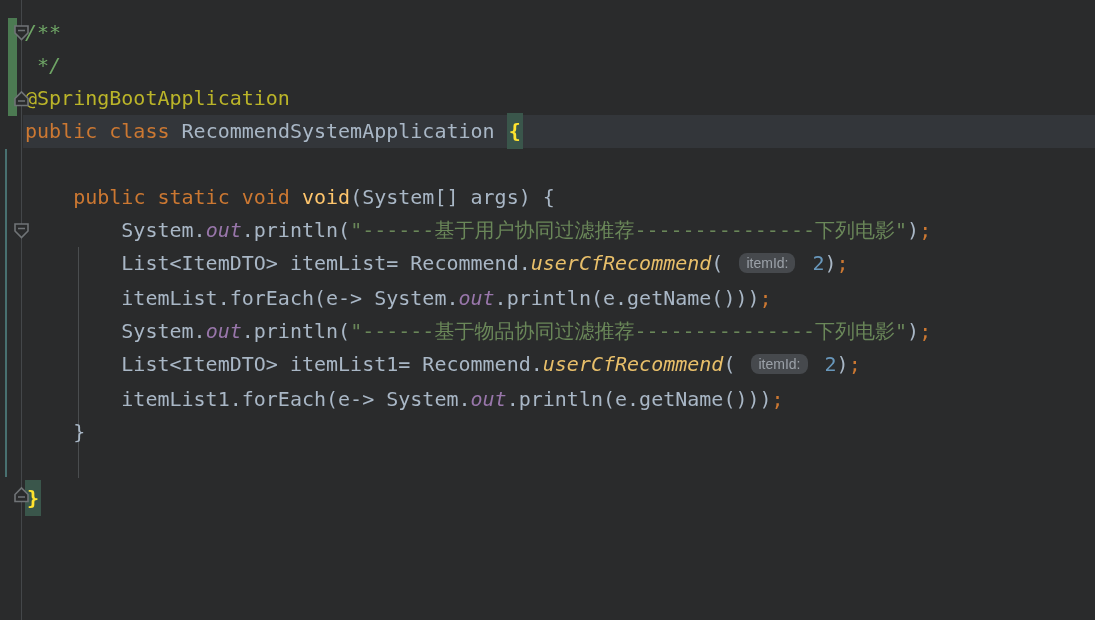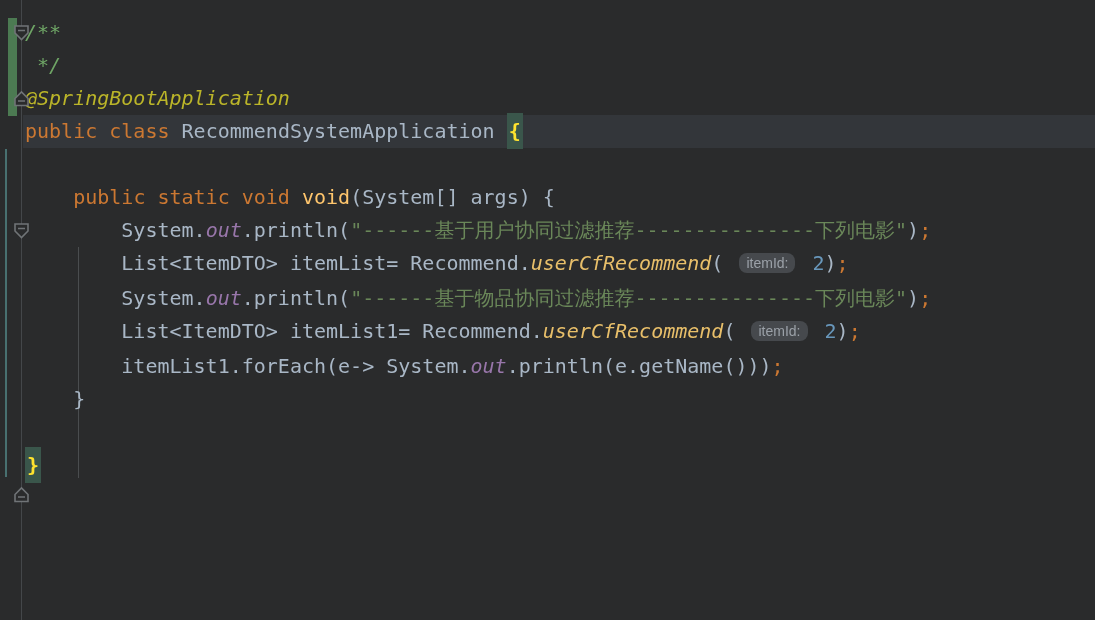--- a/index.html
+++ b/index.html
@@ -21,21 +21,21 @@
   .line{
     min-height:33px;line-height:33px;white-space:pre;
     margin-left:23px;padding-left:2px;
     font-size:20px;color:#a9b7c6;
   }
   .line.active{background:#33363a;}
   .kw{color:#cc7832;}
   .txt{color:#a9b7c6;}
   .doccmt{color:#6fa666;font-style:italic;}
   .doctag{color:#6fa666;font-style:italic;font-weight:bold;text-decoration:underline;}
-  .ann{color:#bbb529;font-style:italic;}
+  .ann{color:#bbb529;}
   .decl{color:#ffc66d;}
   .str{color:#6a8759;}
   .field{color:#9876aa;font-style:italic;}
   .smcall{color:#e8bf6a;font-style:italic;}
   .num{color:#6897bb;}
   .semi{color:#cc7832;}
   .lcmt{color:#7d7d7d;text-decoration:underline;position:relative;}
   .lcmt::after{
     content:"";position:absolute;left:0;right:0;bottom:1px;height:3px;
     background:repeating-linear-gradient(115deg,#9c9c40 0 1.5px,transparent 1.5px 4.5px);
@@ -58,20 +58,21 @@
   <div id="folds"></div>
   <div id="code">
       <div class="line"><span class="doccmt">/**</span></div>
       <div class="line"><span class="doccmt"> */</span></div>
       <div class="line"><span class="ann">@SpringBootApplication</span></div>
       <div class="line active"><span class="kw">public class </span><span class="txt">RecommendSystemApplication </span><span class="brhl">{</span></div>
       <div class="line"></div>
       <div class="line"><span class="txt">    </span><span class="kw">public static void </span><span class="decl">void</span><span class="txt">(System[] args) {</span></div>
       <div class="line"><span class="txt">        System.</span><span class="field">out</span><span class="txt">.println(</span><span class="str">"------基于用户协同过滤推荐---------------下列电影"</span><span class="txt">)</span><span class="semi">;</span></div>
       <div class="line"><span class="txt">        List&lt;ItemDTO&gt; itemList= Recommend.</span><span class="smcall">userCfRecommend</span><span class="txt">( </span><span class="hint">itemId:</span><span class="txt"> </span><span class="num">2</span><span class="txt">)</span><span class="semi">;</span></div>
+      <div class="line"><span class="txt">        itemList.forEach(e-&gt; System.</span><span class="field">out</span><span class="txt">.println(e.getName()))</span><span class="semi">;</span></div>
       <div class="line"><span class="txt">        System.</span><span class="field">out</span><span class="txt">.println(</span><span class="str">"------基于物品协同过滤推荐---------------下列电影"</span><span class="txt">)</span><span class="semi">;</span></div>
       <div class="line"><span class="txt">        List&lt;ItemDTO&gt; itemList1= Recommend.</span><span class="smcall">userCfRecommend</span><span class="txt">( </span><span class="hint">itemId:</span><span class="txt"> </span><span class="num">2</span><span class="txt">)</span><span class="semi">;</span></div>
       <div class="line"><span class="txt">        itemList1.forEach(e-&gt; System.</span><span class="field">out</span><span class="txt">.println(e.getName()))</span><span class="semi">;</span></div>
       <div class="line"><span class="txt">    }</span></div>
       <div class="line"></div>
       <div class="line"><span class="brhl">}</span></div>
     </div>
 <div class="fold" style="top: 24px;">
       <svg width="17" height="17" viewBox="0 0 17 17">
         <path d="M2 2 H15 V9 L8.5 15.5 L2 9 Z M5 6.5 H12" fill="#2a2b2c" stroke="#707477" stroke-width="1.6"></path>

